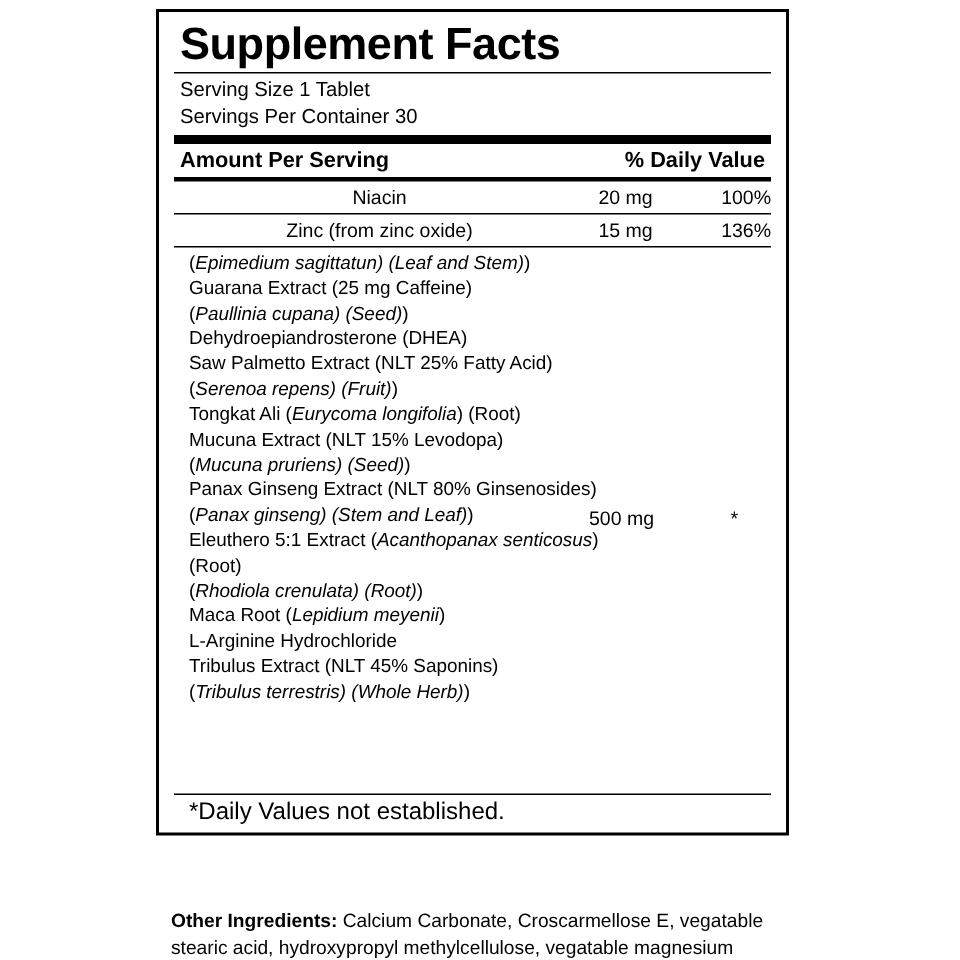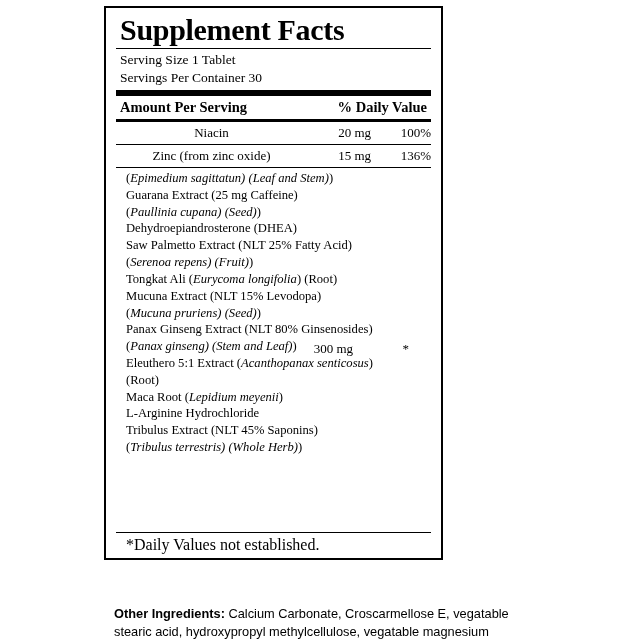--- a/index.html
+++ b/index.html
@@ -16,26 +16,25 @@
   }
   .page {
     position: relative;
     width: 640px;
     height: 640px;
   }
   .panel {
     position: absolute;
     left: 104px;
     top: 6px;
-    width: 339px;
+    width: 422px;
     box-sizing: border-box;
     border: 2px solid #000;
     background: #fff;
     padding: 4px 10px 2px 10px;
-    font-family: Liberation Serif, serif;
   }
   .title {
     font-size: 30px;
     font-weight: bold;
     letter-spacing: -0.3px;
     line-height: 1.08;
     margin: 2px 0 2px 4px;
   }
   .rule-thin {
     border-bottom: 1px solid #000;
@@ -67,21 +66,21 @@
     align-items: baseline;
     font-size: 13px;
     margin: 3px 0 3px 10px;
   }
   .nutri-name {
     flex: 1 1 auto;
     text-align: center;
   }
   .nutri-amount {
     width: 74px;
-    text-align: right;
+    text-align: center;
   }
   .nutri-dv {
     width: 60px;
     text-align: right;
   }
   .blend {
     position: relative;
     margin: 2px 0 2px 0;
     min-height: 360px;
   }
@@ -172,26 +171,27 @@
         <div><span>Dehydroepiandrosterone (DHEA)</span></div>
         <div><span>Saw Palmetto Extract (NLT 25% Fatty Acid)</span></div>
         <div>(<i>Serenoa repens) (Fruit)</i>)</div>
         <div>Tongkat Ali (<i>Eurycoma longifolia</i>) (Root)</div>
         <div><span>Mucuna Extract (NLT 15% Levodopa)</span></div>
         <div>(<i>Mucuna pruriens) (Seed)</i>)</div>
         <div><span>Panax Ginseng Extract (NLT 80% Ginsenosides)</span></div>
         <div>(<i>Panax ginseng) (Stem and Leaf)</i>)</div>
         <div>Eleuthero 5:1 Extract (<i>Acanthopanax senticosus</i>)</div>
         <div><span>(Root)</span></div>
+        <div>(<i>Rhodiola crenulata) (Root)</i>)</div>
         <div>Maca Root (<i>Lepidium meyenii</i>)</div>
         <div><span>L-Arginine Hydrochloride</span></div>
         <div><span>Tribulus Extract (NLT 45% Saponins)</span></div>
         <div>(<i>Tribulus terrestris) (Whole Herb)</i>)</div>
       </div>
-      <div class="blend-amount">300 mg</div>
+      <div class="blend-amount">500 mg</div>
       <div class="blend-star">*</div>
     </div>
 
     <div class="rule-thin"></div>
 
     <div class="footnote">*Daily Values not established.</div>
 
   </div>
 
   <div class="other">

